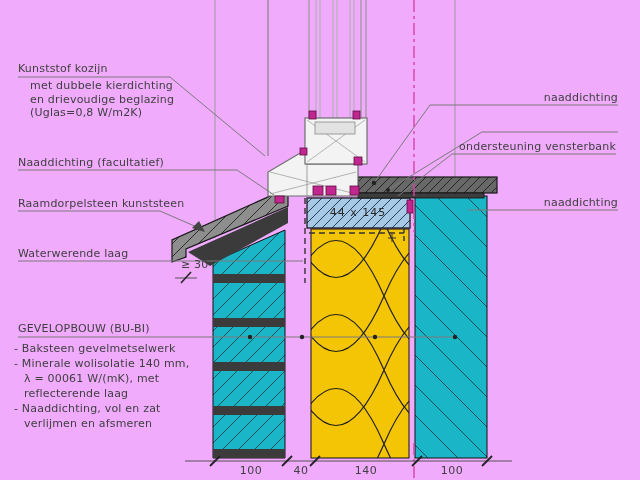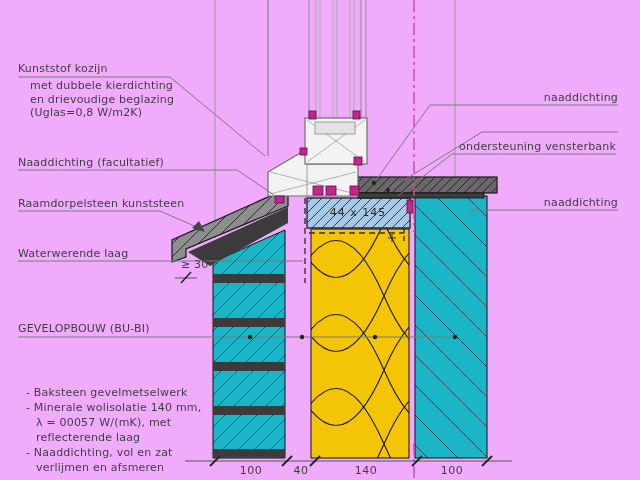--- a/index.html
+++ b/index.html
@@ -171,24 +171,24 @@
   <div>(Uglas=0,8 W/m2K)</div>
 </div>
 
 <div class="lbl" style="left:18px;top:156px;">Naaddichting (facultatief)</div>
 
 <div class="lbl" style="left:18px;top:197px;text-align:right;">Raamdorpelsteen kunststeen</div>
 
 <div class="lbl" style="left:18px;top:247px;">Waterwerende laag</div>
 
 <div class="lbl heading" style="left:18px;top:322px;">GEVELOPBOUW (BU-BI)</div>
-<div class="lbl list" style="left:26px;top:341px;margin-top:44px;">
+<div class="lbl list" style="left:14px;top:341px;">
   <div class="item">- Baksteen gevelmetselwerk</div>
   <div class="item">- Minerale wolisolatie 140 mm,</div>
-  <div class="cont">λ = 00057 W/(mK), met</div>
+  <div class="cont">λ = 00061 W/(mK), met</div>
   <div class="cont">reflecterende laag</div>
   <div class="item">- Naaddichting, vol en zat</div>
   <div class="cont">verlijmen en afsmeren</div>
 </div>
 
 <div class="lbl rt" style="left:400px;top:91px;width:218px;">naaddichting</div>
 <div class="lbl rt" style="left:400px;top:140px;width:216px;">ondersteuning vensterbank</div>
 <div class="lbl rt" style="left:400px;top:196px;width:218px;">naaddichting</div>
 
 <div class="dim44" style="left:306px;top:206px;">44 x 145</div>

